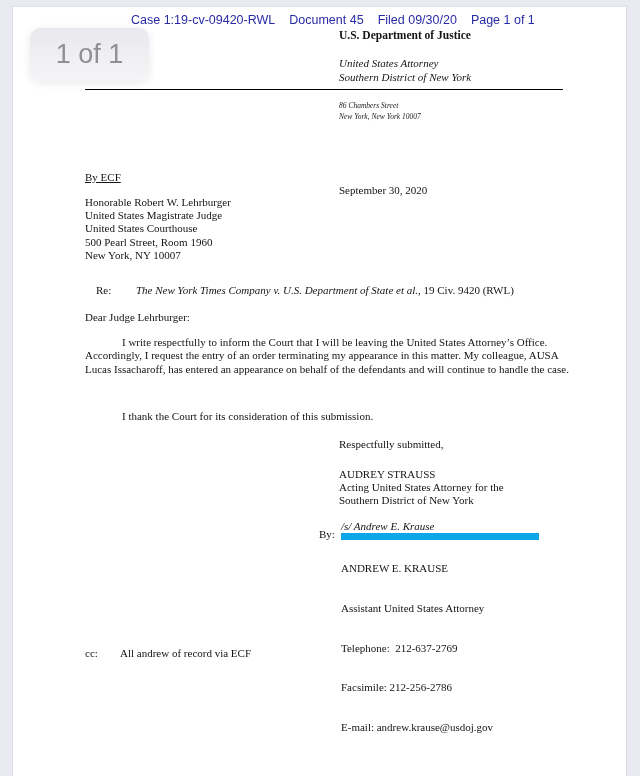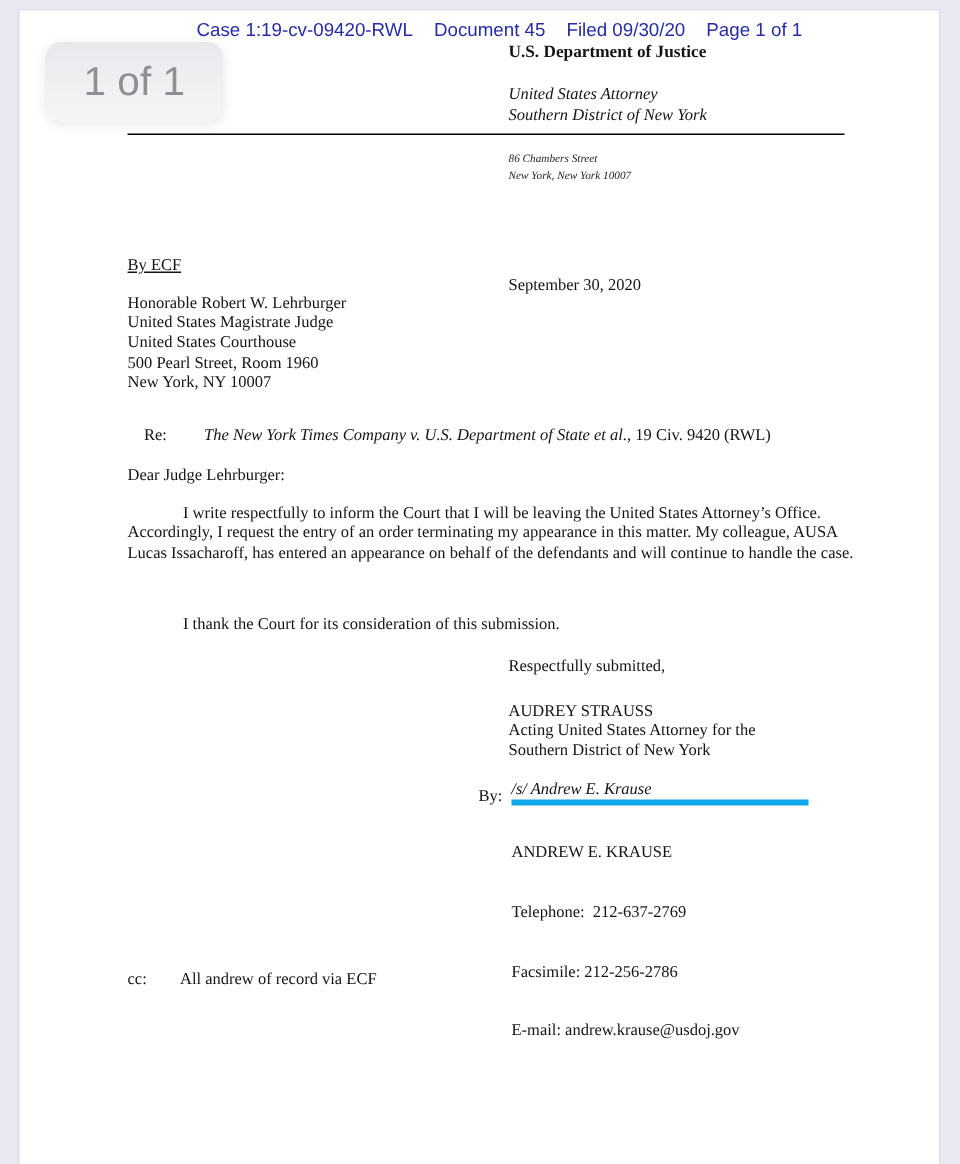--- a/index.html
+++ b/index.html
@@ -97,21 +97,21 @@
     font-size: 11px;
     line-height: 13.4px;
     white-space: pre-wrap;
   }
   .para-indent { text-indent: 37px; }
   .sig-by-row { display: flex; font-size: 11px; align-items: flex-end; }
   .sig-by-label { margin-right: 6px; }
   .sig-script {
     display: inline-block;
     width: 198px;
-    border-bottom: 4px solid #0ea5e9;
+    border-bottom: 7px solid #0ea5e9;
     font-style: italic;
     padding-bottom: 1px;
   }
   .contact-block { white-space: pre-wrap; }
   .cc-row { display: flex; font-size: 11px; }
   .cc-label { display: inline-block; width: 35px; }
 </style>
 </head>
 <body>
 
@@ -168,20 +168,21 @@
       <div>Southern District of New York</div>
     </div>
 
     <div class="abs sig-by-row" style="left:306px; top:513px;">
       <span class="sig-by-label">By:</span>
       <span class="sig-script">/s/ Andrew E. Krause</span>
     </div>
 
     <div class="abs serif-11 contact-block" style="left:328px; top:529px;">
       <div>ANDREW E. KRAUSE</div>
+      <div>Assistant United States Attorney</div>
       <div>Telephone:  212-637-2769</div>
       <div>Facsimile: 212-256-2786</div>
       <div>E-mail: andrew.krause@usdoj.gov</div>
     </div>
 
     <div class="abs cc-row" style="left:72px; top:640px;">
       <span class="cc-label">cc:</span>
       <span>All andrew of record via ECF</span>
     </div>
 

